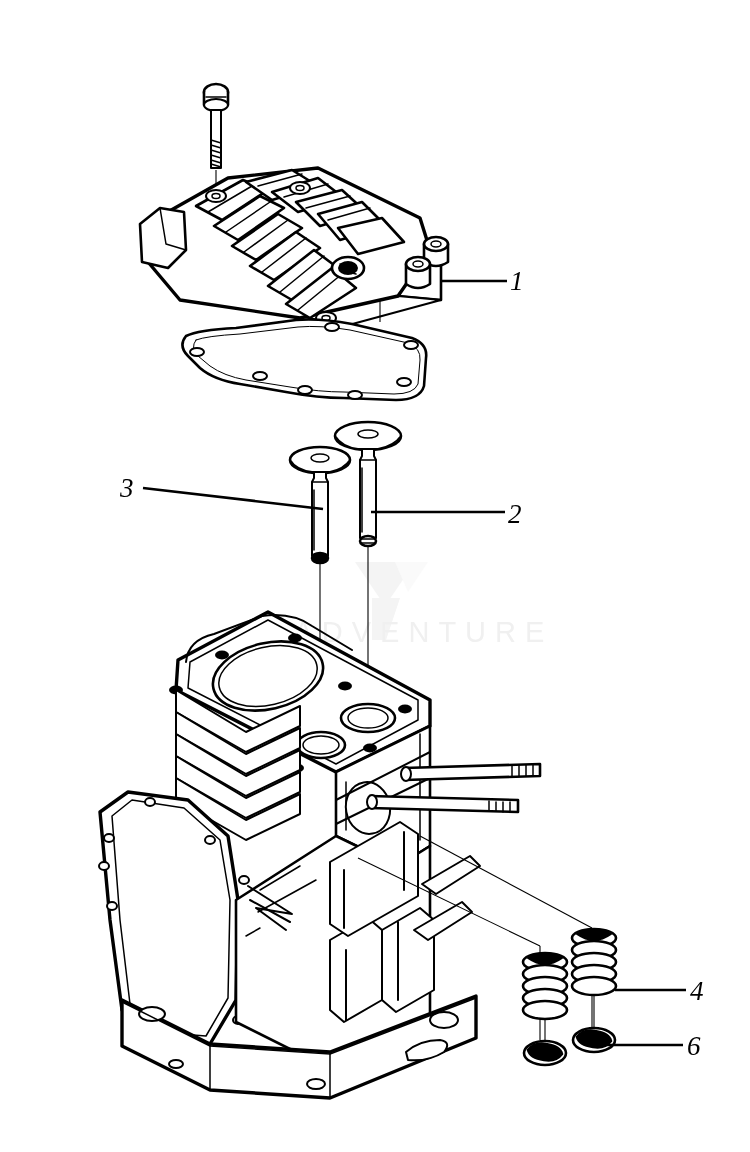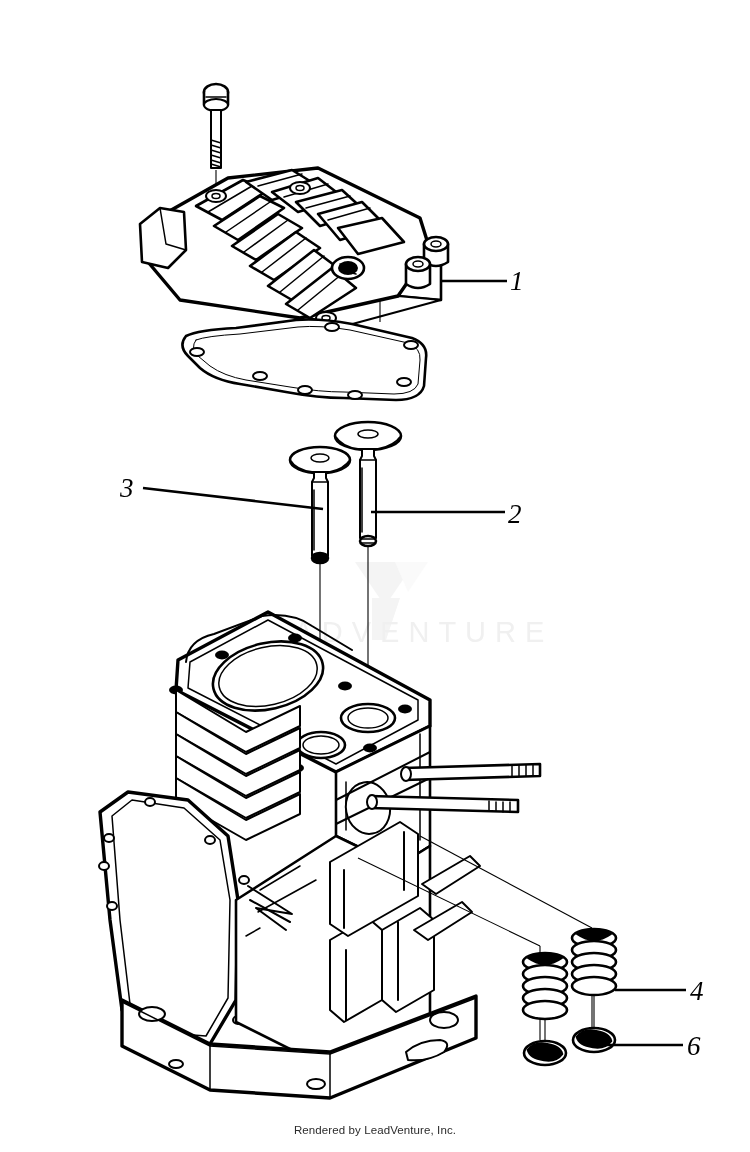--- a/index.html
+++ b/index.html
@@ -413,15 +413,14 @@
       <line class="leader" x1="615" y1="990" x2="686" y2="990"></line>
       <text class="callout-label" x="690" y="1000">4</text>
     </g>
     <g>
       <line class="leader" x1="603" y1="1045" x2="683" y2="1045"></line>
       <text class="callout-label" x="687" y="1055">6</text>
     </g>
 
   </svg>
 
-  <div class="footer-credit">Rendered by LeadVenture, Inc.</div>
 
 </div>
 
 </body></html>

